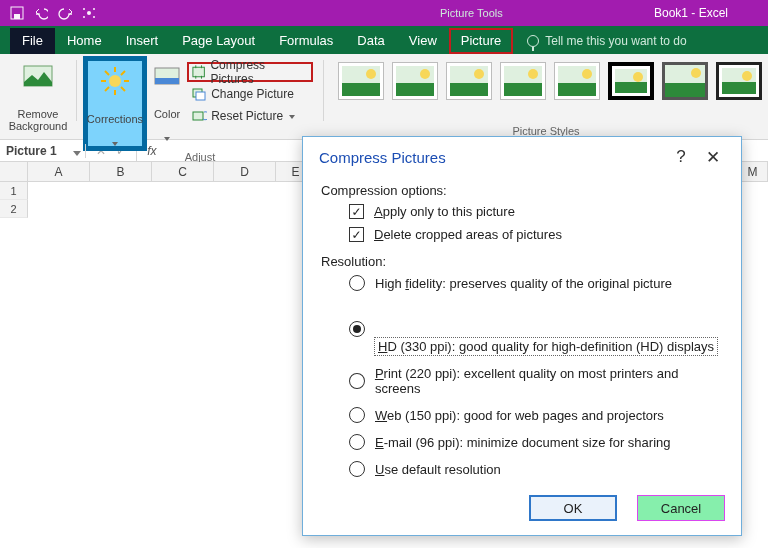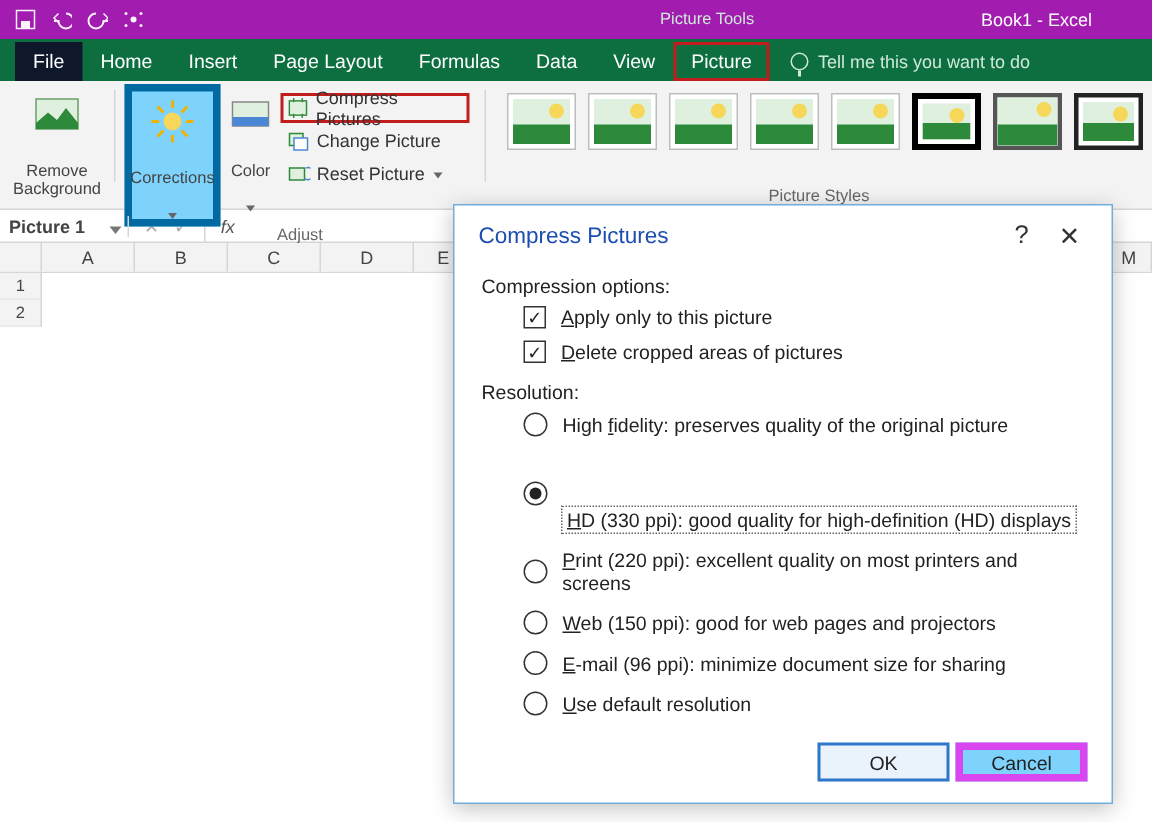--- a/index.html
+++ b/index.html
@@ -70,22 +70,22 @@
   .dlg-title .dctrl { width: 32px; text-align:center; font-size:17px; color:#333; cursor:pointer; }
   .dlg-body { padding: 0 16px 0 18px; }
   .sect { margin: 6px 0 4px; }
   .opts { padding: 2px 0 6px 28px; display:flex; flex-direction:column; gap:8px; }
   .opt { display:flex; align-items:center; gap:10px; }
   .cb { width:15px; height:15px; border:1px solid #333; display:inline-flex; align-items:center; justify-content:center; font-size:12px; }
   .radio { width:16px; height:16px; border:1.5px solid #333; border-radius:50%; display:inline-flex; align-items:center; justify-content:center; }
   .radio .dot { width:8px; height:8px; background:#222; border-radius:50%; }
   .sel-focus { outline: 1px dotted #666; padding: 1px 3px; margin-top: 36px; }
   .ul { text-decoration: underline; }
-  .dlg-btns { position:absolute; right:16px; bottom:14px; display:flex; gap:4px; }
-  .btn { width:88px; height:26px; border:5px solid #d946ef; background:#7dd3fc; font-size:13px; display:flex; align-items:center; justify-content:center; cursor:pointer; }
+  .dlg-btns { position:absolute; right:16px; bottom:14px; display:flex; gap:20px; }
+  .btn { width:88px; height:26px; border:1px solid #d946ef; background:#86efac; font-size:13px; display:flex; align-items:center; justify-content:center; cursor:pointer; }
   .btn.primary { border:2px solid #2f77c9; background:#eaf2fb; }
 
   svg { display:block; }
 </style>
 </head>
 <body>
 
 <div class="titlebar">
   <div class="qat">
     <span class="qicon">

